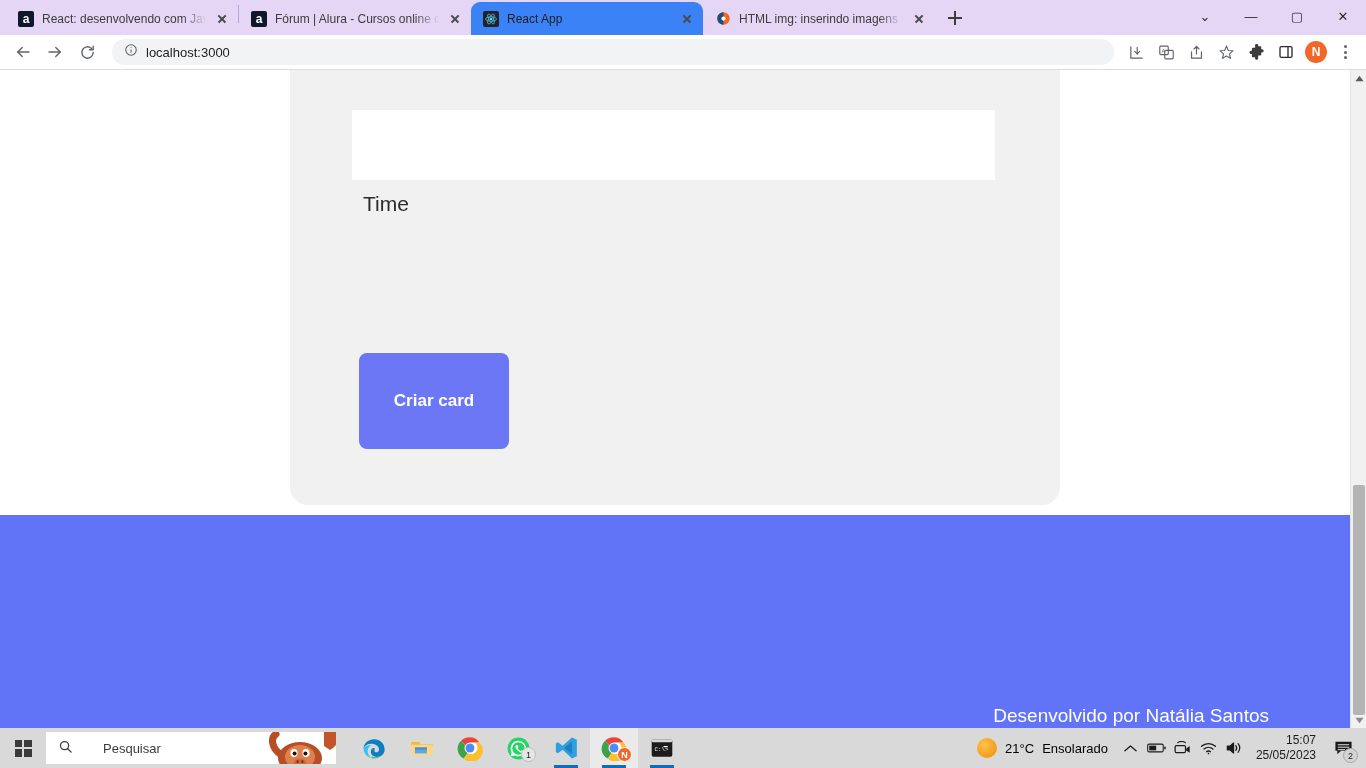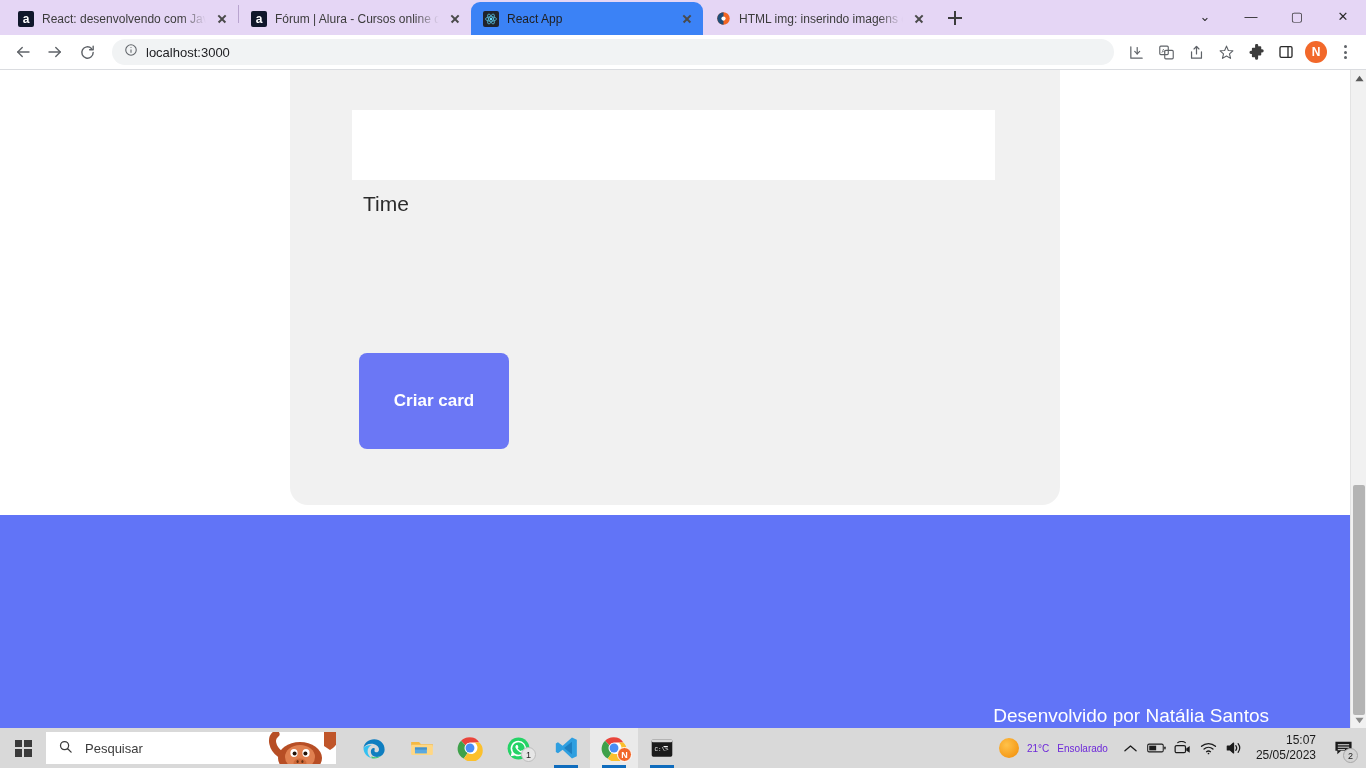--- a/index.html
+++ b/index.html
@@ -340,21 +340,21 @@
     grid-template-rows: 1fr 1fr;
     gap: 2px;
   }
   .win-logo i { background: #3a3a3a; display: block; }
   .searchbar {
     width: 290px;
     height: 32px;
     background: #ffffff;
     display: flex;
     align-items: center;
-    gap: 12px;
+    gap: 30px;
     padding: 0 12px;
     position: relative;
     overflow: hidden;
     cursor: text;
     flex: 0 0 290px;
   }
   .search-text {
     font-size: 13px;
     color: #3b3b3b;
   }
@@ -409,22 +409,22 @@
     gap: 8px;
     padding: 0 10px 0 6px;
     cursor: pointer;
   }
   .sun {
     width: 20px; height: 20px;
     border-radius: 50%;
     background: radial-gradient(circle at 38% 35%, #ffc24a 0%, #f59a18 72%);
   }
   .weather-text {
-    font-size: 10px;
-    color: #6d28d9;
+    font-size: 13px;
+    color: #000000;
     white-space: nowrap;
   }
   .tray-icon {
     width: 26px; height: 40px;
     display: flex; align-items: center; justify-content: center;
     color: #1b1b1b;
     cursor: pointer;
   }
   .clock {
     display: flex;

